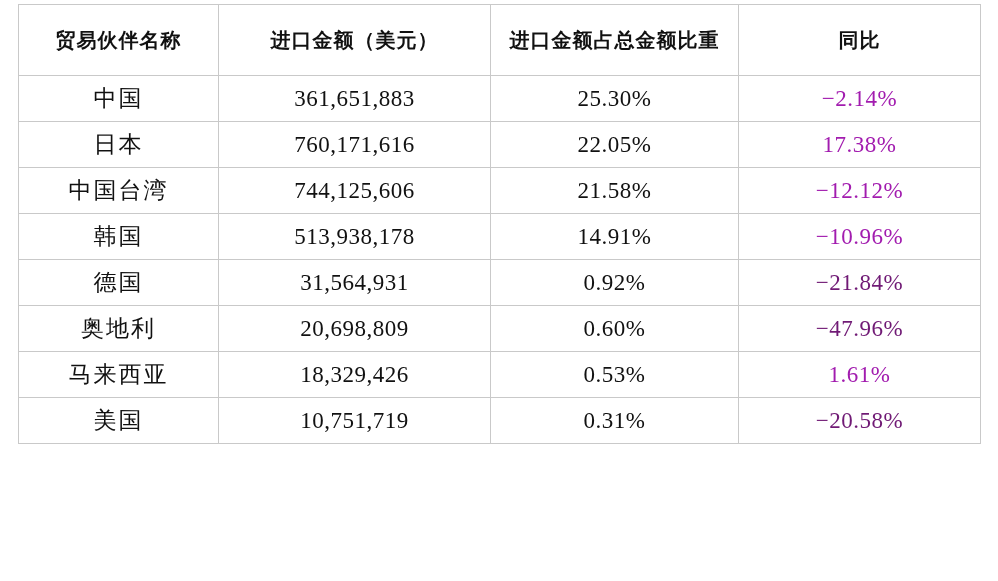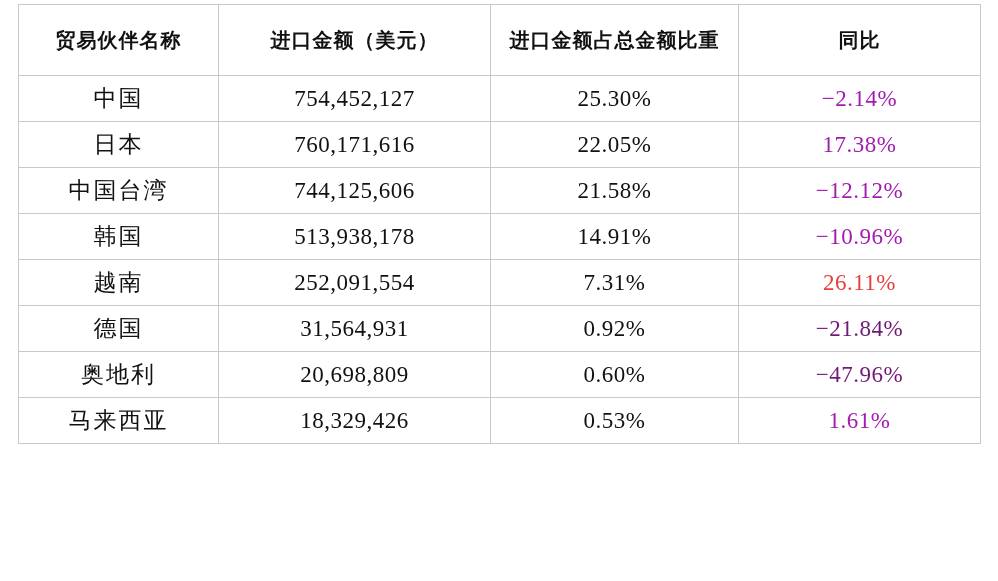--- a/index.html
+++ b/index.html
@@ -80,21 +80,21 @@
       <tr>
         <th>贸易伙伴名称</th>
         <th>进口金额（美元）</th>
         <th>进口金额占总金额比重</th>
         <th>同比</th>
       </tr>
     </thead>
     <tbody id="table-body">
         <tr>
           <td class="name-cell">中国</td>
-          <td class="num-cell">754,452,127</td>
+          <td class="num-cell">361,651,883</td>
           <td class="pct-cell">25.30%</td>
           <td class="yoy-cell neutral">−2.14%</td>
         </tr>
         <tr>
           <td class="name-cell">日本</td>
           <td class="num-cell">760,171,616</td>
           <td class="pct-cell">22.05%</td>
           <td class="yoy-cell neutral">17.38%</td>
         </tr>
         <tr>
@@ -103,38 +103,38 @@
           <td class="pct-cell">21.58%</td>
           <td class="yoy-cell neutral">−12.12%</td>
         </tr>
         <tr>
           <td class="name-cell">韩国</td>
           <td class="num-cell">513,938,178</td>
           <td class="pct-cell">14.91%</td>
           <td class="yoy-cell neutral">−10.96%</td>
         </tr>
         <tr>
-          <td class="name-cell">越南</td>
-          <td class="num-cell">252,091,554</td>
-          <td class="pct-cell">7.31%</td>
-          <td class="yoy-cell up">26.11%</td>
-        </tr>
-        <tr>
           <td class="name-cell">德国</td>
           <td class="num-cell">31,564,931</td>
           <td class="pct-cell">0.92%</td>
           <td class="yoy-cell down">−21.84%</td>
         </tr>
         <tr>
           <td class="name-cell">奥地利</td>
           <td class="num-cell">20,698,809</td>
           <td class="pct-cell">0.60%</td>
           <td class="yoy-cell down">−47.96%</td>
         </tr>
         <tr>
           <td class="name-cell">马来西亚</td>
           <td class="num-cell">18,329,426</td>
           <td class="pct-cell">0.53%</td>
           <td class="yoy-cell neutral">1.61%</td>
         </tr>
+        <tr>
+          <td class="name-cell">美国</td>
+          <td class="num-cell">10,751,719</td>
+          <td class="pct-cell">0.31%</td>
+          <td class="yoy-cell down">−20.58%</td>
+        </tr>
       </tbody>
   </table>
 </div>
 
 </body></html>

